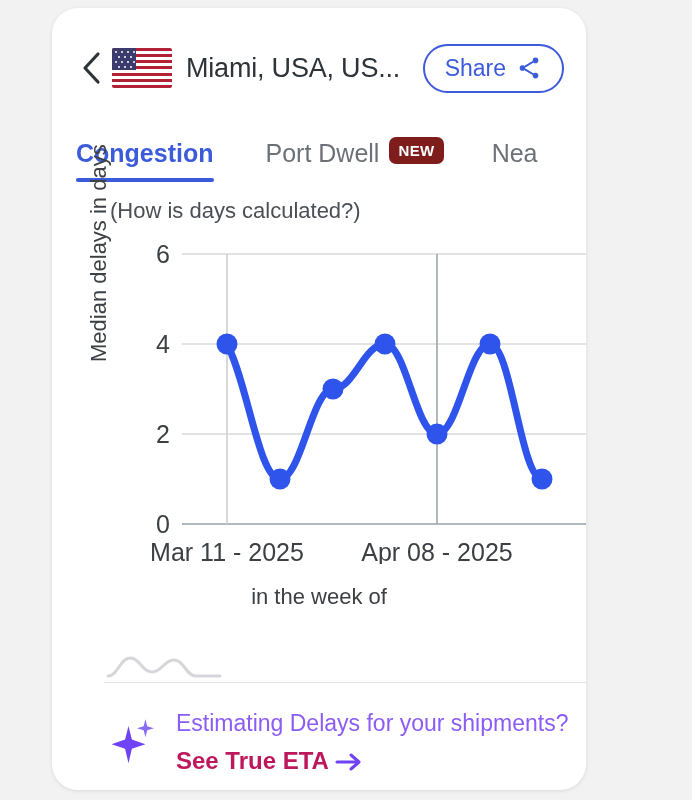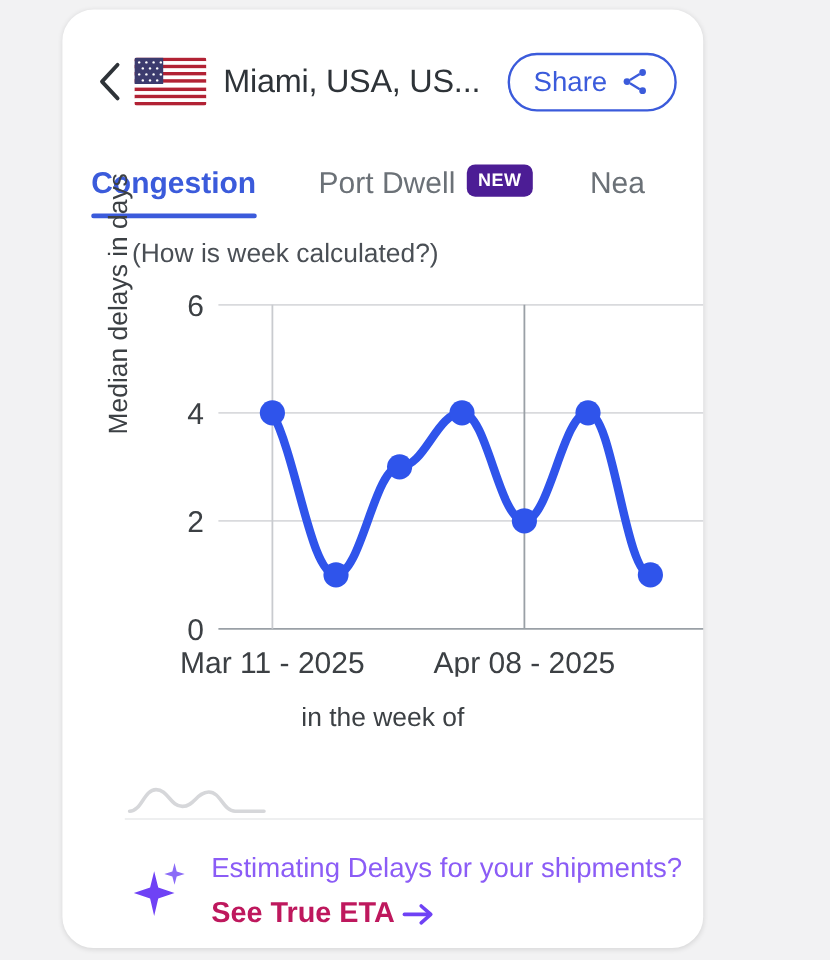--- a/index.html
+++ b/index.html
@@ -129,21 +129,21 @@
     content: "";
     position: absolute;
     left: 0; right: 18px; bottom: 0;
     height: 4px;
     background: #3b5bdb;
     border-radius: 2px;
   }
   .tab + .tab { padding-left: 18px; }
   .tab.active + .tab { padding-left: 22px; }
   .badge {
-    background: #4c1d95;
+    background: #7f1d1d;
     color: #fff;
     font-size: 15px;
     font-weight: bold;
     border-radius: 7px;
     padding: 5px 9px;
     letter-spacing: 0.4px;
     position: relative;
     top: -3px;
   }
   .tabs-fade {
@@ -283,21 +283,21 @@
       <div class="tab">
         <span>Port Dwell</span>
         <span class="badge">NEW</span>
       </div>
       <div class="tab">
         <span>Nea</span>
       </div>
       <div class="tabs-fade"></div>
     </div>
 
-    <div class="how-link">(How is week calculated?)</div>
+    <div class="how-link">(How is days calculated?)</div>
 
     <div class="chart-wrap">
       <div class="ylabel">Median delays in days</div>
 
       <svg width="590" height="330" viewBox="0 0 590 330">
 
         <line x1="130" y1="20" x2="570" y2="20" stroke="#d9dadd" stroke-width="1.5"></line>
         <line x1="130" y1="110" x2="570" y2="110" stroke="#d9dadd" stroke-width="1.5"></line>
         <line x1="130" y1="200" x2="570" y2="200" stroke="#d9dadd" stroke-width="1.5"></line>
         <line x1="130" y1="290" x2="570" y2="290" stroke="#9aa0a6" stroke-width="1.5"></line>

